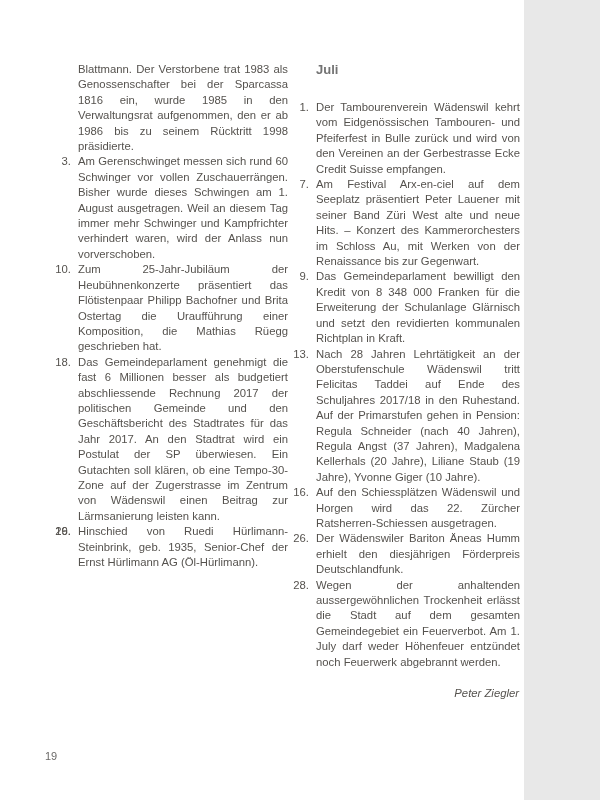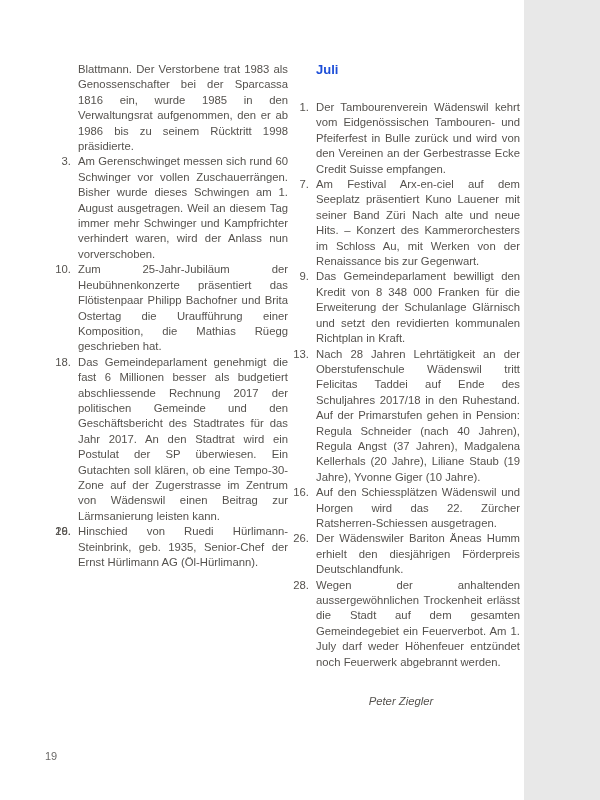--- a/index.html
+++ b/index.html
@@ -19,43 +19,43 @@
     position: absolute;
     top: 62px;
     font-size: 11.3px;
     line-height: 15.4px;
     text-align: justify;
     letter-spacing: 0;
   }
   .column.left  { left: 45px;  width: 243px; }
   .column.right { left: 283px; width: 237px; }
   .month-heading {
-    color: #1d4ed8;
+    color: #737373;
     font-weight: bold;
     font-size: 13px;
     line-height: 16px;
     margin: 0 0 22px 33px;
     text-align: left;
   }
   .entry {
     position: relative;
     padding-left: 33px;
     margin: 0;
   }
   .entry .num {
     position: absolute;
     top: 0;
     right: calc(100% - 26px);
     white-space: nowrap;
     text-align: right;
   }
   .author-line {
-    margin-top: 24px;
+    margin-top: 16px;
     padding-right: 1px;
-    text-align: center;
+    text-align: right;
     font-style: italic;
     font-size: 11.3px;
   }
   .page-number {
     position: absolute;
     left: 45px;
     top: 750px;
     width: 475px;
     font-size: 11px;
     color: #6b6967;
@@ -97,21 +97,21 @@
 
   <div class="column right">
     <h2 class="month-heading">Juli</h2>
     <div>
 
         <div class="entry">
           <span class="num">1.</span><span class="entry-text">Der Tambourenverein Wädenswil kehrt vom Eidgenössischen Tambouren- und Pfeiferfest in Bulle zurück und wird von den Vereinen an der Gerbestrasse Ecke Credit Suisse empfangen.</span>
         </div>
 
         <div class="entry">
-          <span class="num">7.</span><span class="entry-text">Am Festival Arx-en-ciel auf dem Seeplatz präsentiert Kuno Lauener mit seiner Band Züri Nach alte und neue Hits. – Konzert des Kammerorchesters im Schloss Au, mit Werken von der Renaissance bis zur Gegenwart.</span>
+          <span class="num">7.</span><span class="entry-text">Am Festival Arx-en-ciel auf dem Seeplatz präsentiert Peter Lauener mit seiner Band Züri West alte und neue Hits. – Konzert des Kammerorchesters im Schloss Au, mit Werken von der Renaissance bis zur Gegenwart.</span>
         </div>
 
         <div class="entry">
           <span class="num">9.</span><span class="entry-text">Das Gemeindeparlament bewilligt den Kredit von 8 348 000 Franken für die Erweiterung der Schulanlage Glärnisch und setzt den revidierten kommunalen Richtplan in Kraft.</span>
         </div>
 
         <div class="entry">
           <span class="num">13.</span><span class="entry-text">Nach 28 Jahren Lehrtätigkeit an der Oberstufenschule Wädenswil tritt Felicitas Taddei auf Ende des Schuljahres 2017/18 in den Ruhestand. Auf der Primarstufen gehen in Pension: Regula Schneider (nach 40 Jahren), Regula Angst (37 Jahren), Madgalena Kellerhals (20 Jahre), Liliane Staub (19 Jahre), Yvonne Giger (10 Jahre).</span>
         </div>
 

